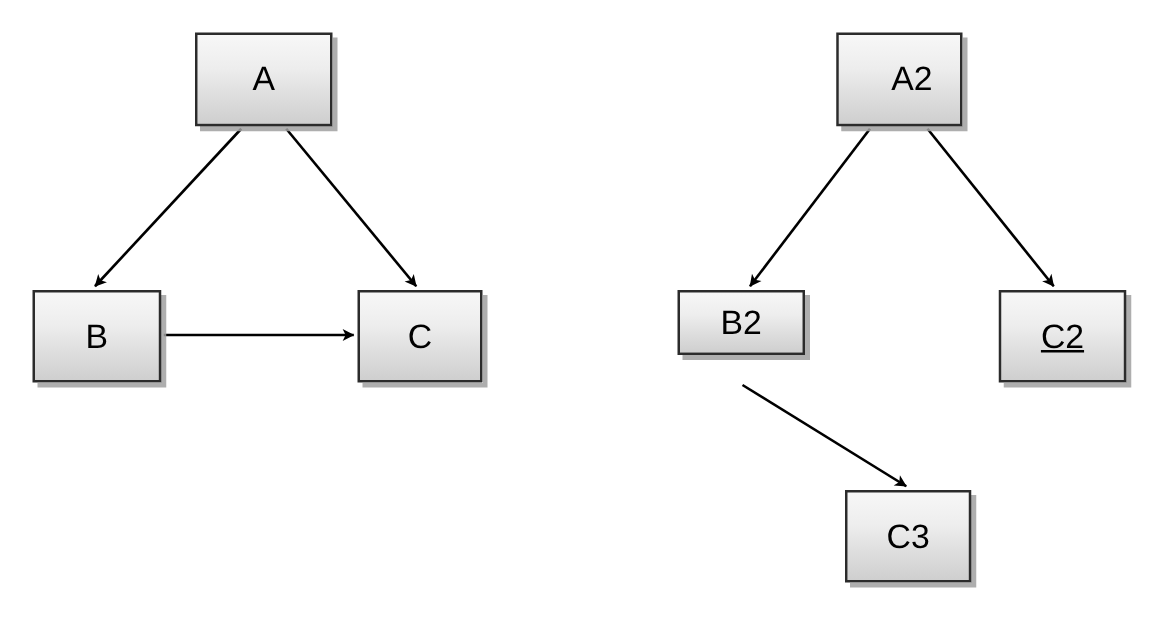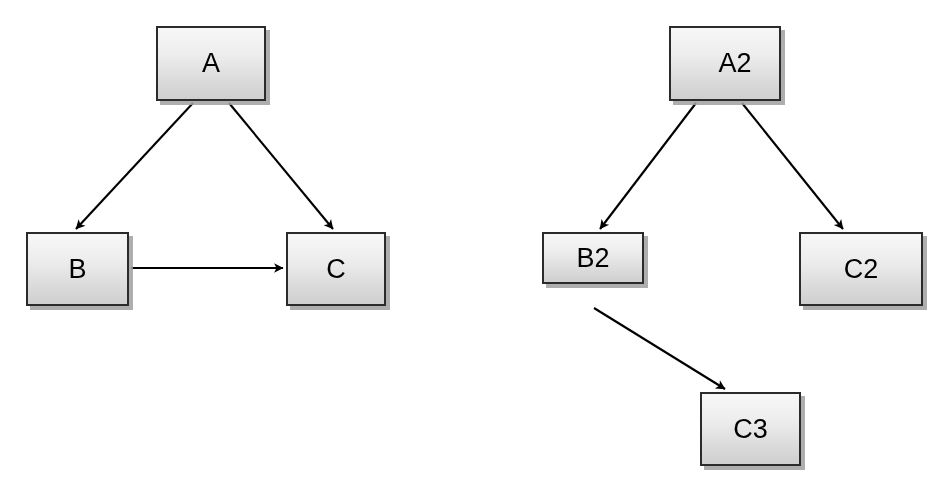--- a/index.html
+++ b/index.html
@@ -74,27 +74,27 @@
   <div id="nodes-layer">
       <div class="node" style="left: 156px; top: 26px; width: 110px; height: 75px;">
         <span class="node-label">A</span>
       </div>
       <div class="node" style="left: 26px; top: 232px; width: 103px; height: 74px;">
         <span class="node-label">B</span>
       </div>
       <div class="node" style="left: 286px; top: 232px; width: 100px; height: 74px;">
         <span class="node-label">C</span>
       </div>
-      <div class="node" style="left: 669px; top: 26px; width: 112px; height: 75px; padding-left: 20px;">
+      <div class="node" style="left: 669px; top: 26px; width: 101px; height: 75px; padding-left: 20px;">
         <span class="node-label">A2</span>
       </div>
       <div class="node" style="left: 542px; top: 232px; width: 102px; height: 52px;">
         <span class="node-label">B2</span>
       </div>
-      <div class="node" style="left: 799px; top: 232px; width: 124px; height: 74px;">
+      <div class="node" style="left: 799px; top: 232px; width: 102px; height: 74px; text-decoration: underline;">
         <span class="node-label">C2</span>
       </div>
-      <div class="node" style="left: 700px; top: 392px; width: 101px; height: 74px;">
+      <div class="node" style="left: 676px; top: 392px; width: 101px; height: 74px;">
         <span class="node-label">C3</span>
       </div>
     </div>
 
 </div>
 
 </body></html>

